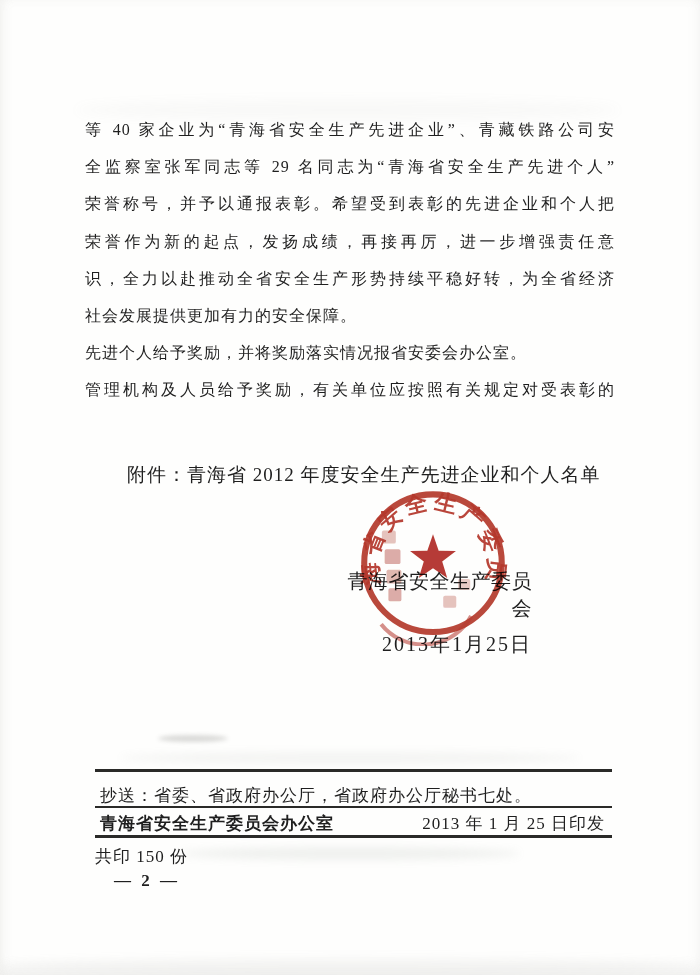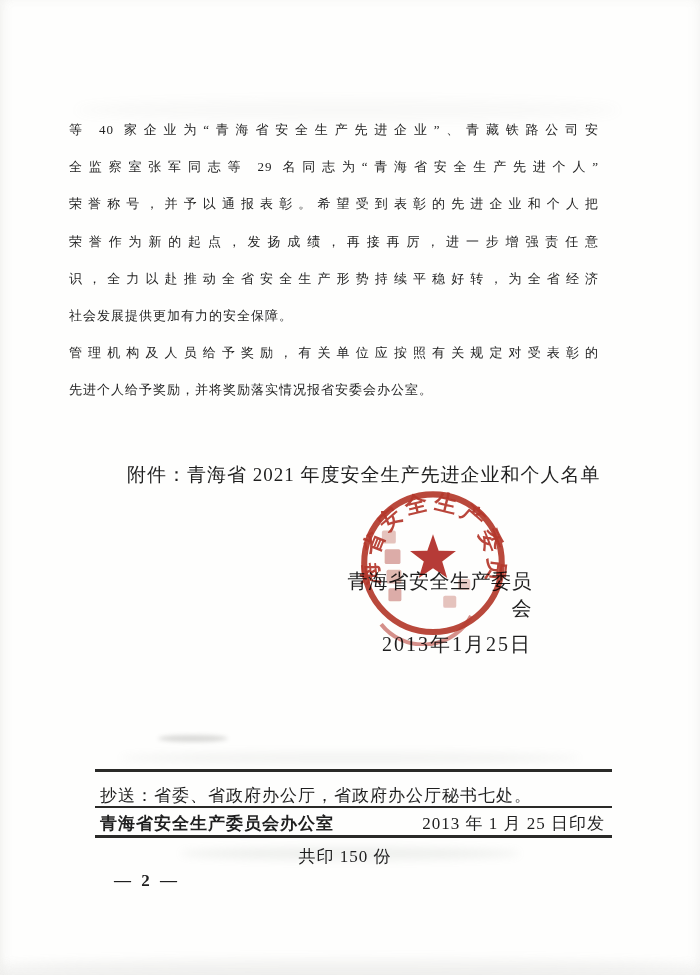--- a/index.html
+++ b/index.html
@@ -7,22 +7,22 @@
     position:relative;
     width:700px;height:975px;
     background:#fefefd;
     overflow:hidden;
     font-family:"Liberation Serif","DejaVu Serif",serif;
     color:#1f1f1f;
     box-shadow:inset 0 -6px 14px rgba(140,140,135,0.10), inset 3px 0 10px rgba(150,150,145,0.05);
   }
   
   .body-text{
-    position:absolute;left:69px;top:111px;width:530px;
-    font-size:13px;line-height:37.2px;letter-spacing:1px;
+    position:absolute;left:85px;top:111px;width:530px;
+    font-size:16px;line-height:37.2px;letter-spacing:1px;
   }
   .line{white-space:nowrap;}
   .line.j{
     white-space:normal;
     text-align:justify;
     -moz-text-align-last:justify;
     text-align-last:justify;
   }
   .line.indent{padding-left:39px;}
   .attachment{
@@ -55,21 +55,21 @@
   .issuer-row{
     position:absolute;left:100px;top:812px;width:505px;
     display:flex;justify-content:space-between;align-items:baseline;
     font-size:17px;
     text-align:right;
   }
   .issuer{font-weight:600;letter-spacing:1px;}
   .print-date{letter-spacing:1px;}
   .copies{
     position:absolute;left:95px;top:845px;width:500px;
-    text-align:center;font-size:17px;letter-spacing:1px;
+    text-align:left;font-size:17px;letter-spacing:1px;
   }
   .page-number{
     position:absolute;left:114px;top:871px;
     font-size:17px;font-weight:700;letter-spacing:3px;
   }
   
   .smudge{position:absolute;border-radius:50%;pointer-events:none;}
   .sm1{left:75px;top:100px;width:545px;height:20px;background:#9a9a96;opacity:.05;filter:blur(6px);}
   .sm2{left:158px;top:735px;width:70px;height:7px;background:#8a8a86;opacity:.30;filter:blur(2px);}
   .sm3{left:120px;top:752px;width:460px;height:12px;background:#9a9e96;opacity:.10;filter:blur(4px);}
@@ -87,25 +87,25 @@
   <div class="smudge sm4"></div>
   <div class="smudge sm5"></div>
 
   <div class="body-text">
     <div class="line j">等 40 家企业为“青海省安全生产先进企业”、青藏铁路公司安</div>
     <div class="line j">全监察室张军同志等 29 名同志为“青海省安全生产先进个人”</div>
     <div class="line j">荣誉称号，并予以通报表彰。希望受到表彰的先进企业和个人把</div>
     <div class="line j">荣誉作为新的起点，发扬成绩，再接再厉，进一步增强责任意</div>
     <div class="line j">识，全力以赴推动全省安全生产形势持续平稳好转，为全省经济</div>
     <div class="line">社会发展提供更加有力的安全保障。</div>
+    <div class="line">先进个人给予奖励，并将奖励落实情况报省安委会办公室。</div>
     <div class="line j">管理机构及人员给予奖励，有关单位应按照有关规定对受表彰的</div>
-    <div class="line">先进个人给予奖励，并将奖励落实情况报省安委会办公室。</div>
   </div>
 
-  <div class="attachment">附件：青海省 2021 年度安全生产先进企业和个人名单</div>
+  <div class="attachment">附件：青海省 2012 年度安全生产先进企业和个人名单</div>
 
   <div class="sig-block">
     <div class="sig-org">青海省安全生产委员会</div>
     <div class="sig-date">2013年1月25日</div>
   </div>
 
   <div class="seal">
     <svg viewBox="0 0 170 170" xmlns="http://www.w3.org/2000/svg">
       <defs>
         <filter id="inkblur" x="-10%" y="-10%" width="120%" height="120%">

